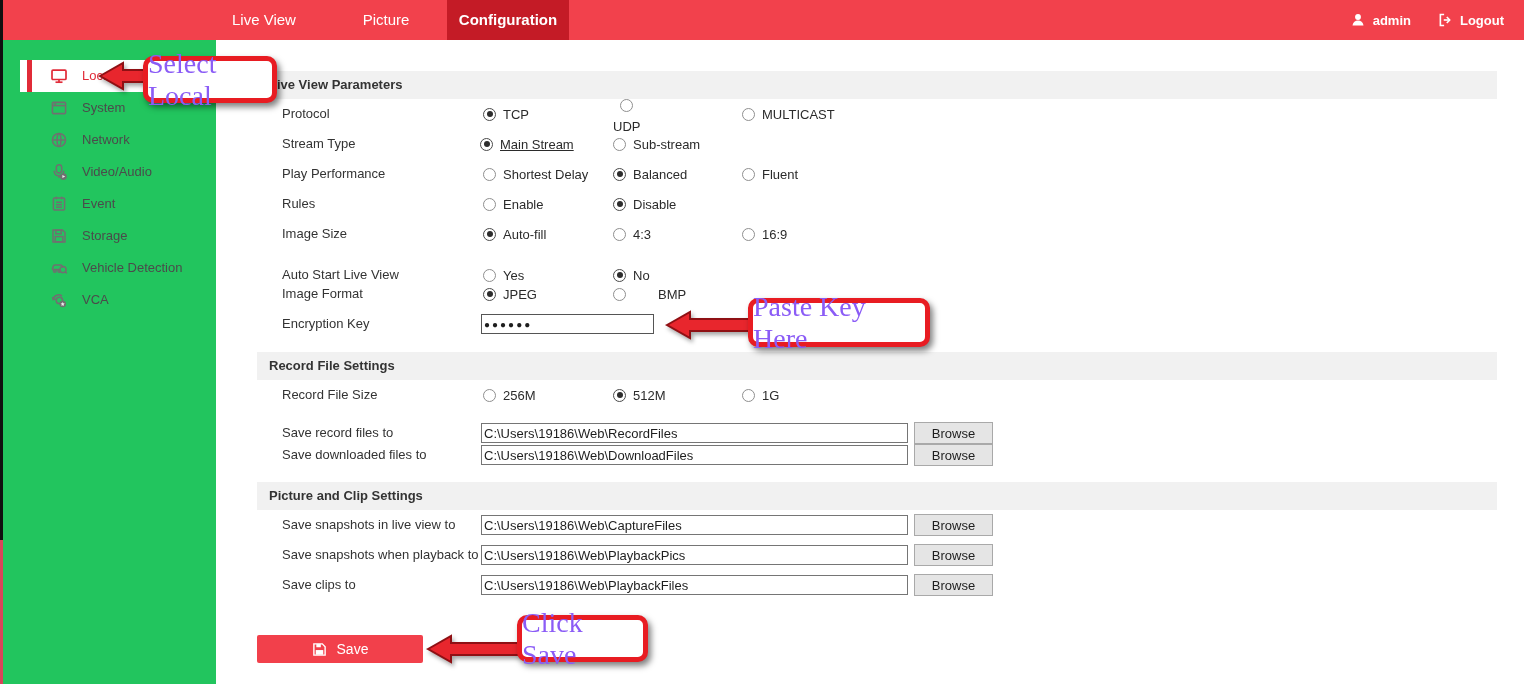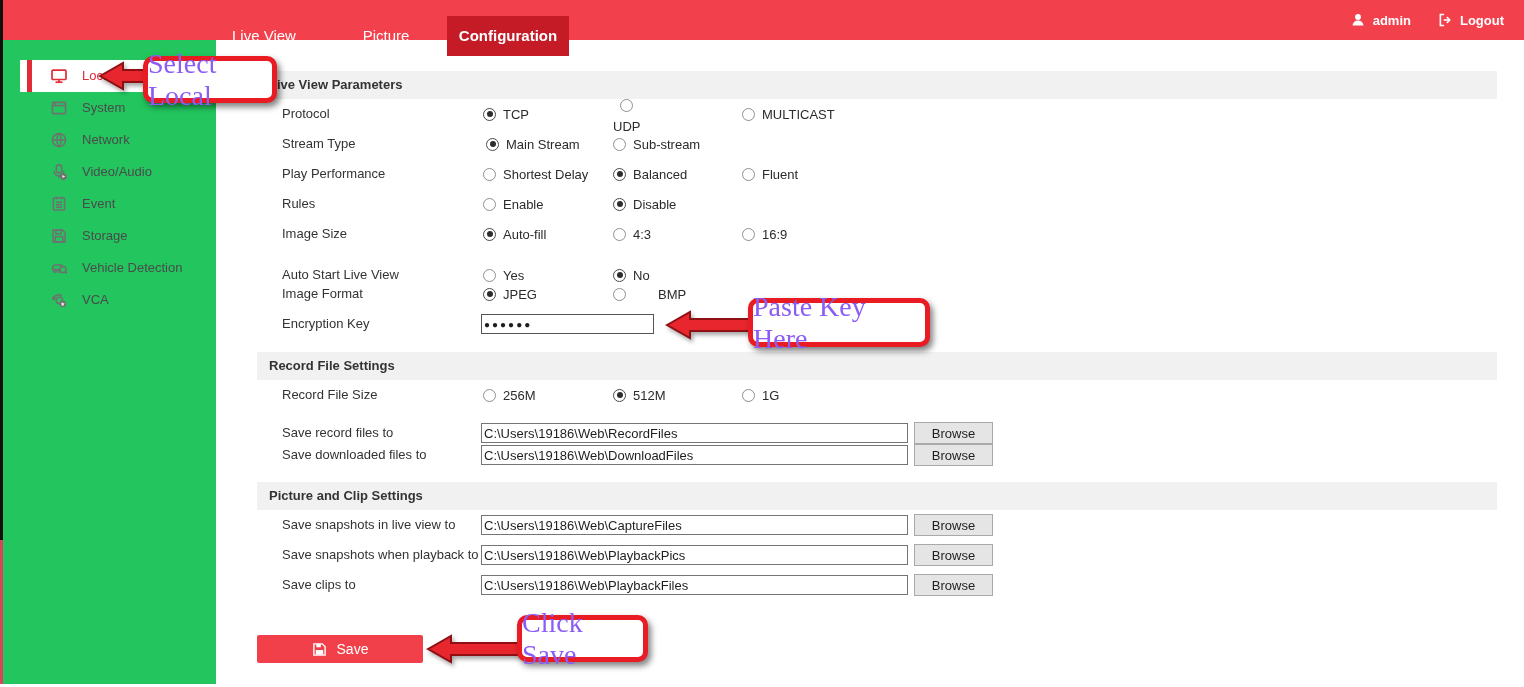--- a/index.html
+++ b/index.html
@@ -3,21 +3,21 @@
 <meta charset="utf-8">
 <style>
   html,body { margin:0; padding:0; }
   body {
     width:1524px; height:687px; position:relative; overflow:hidden;
     background:#fff; font-family:"Liberation Sans", sans-serif;
     -webkit-font-smoothing:antialiased;
   }
   
   .topbar { position:absolute; left:0; top:0; width:1524px; height:40px; background:var(--bar,#f2414c); z-index:2; }
-  .tabs { position:absolute; left:203px; top:16px; height:40px; display:flex; }
+  .tabs { position:absolute; left:203px; top:0; height:40px; display:flex; }
   .tab { width:122px; height:40px; line-height:40px; text-align:center; color:#fff; font-size:15px; cursor:pointer; }
   .tab.active { background:var(--bar-active,#c41b26); font-weight:bold; }
   .userarea { position:absolute; right:20px; top:0; height:40px; display:flex; align-items:center; color:#fff; font-size:13px; font-weight:bold; }
   .userarea .icn { width:16px; height:16px; display:inline-block; }
   .userarea .uname { margin:0 0 0 7px; }
   .userarea .gap { width:26px; }
   .userarea .lname { margin-left:7px; }
   
   .sidebar { position:absolute; left:0; top:40px; width:216px; height:644px; background:#22c55e; padding-top:20px; box-sizing:border-box; z-index:1;padding-left:20px; }
   .sitem { position:relative; height:32px; cursor:pointer; color:#4b4b4b; font-size:13px; }
@@ -183,21 +183,21 @@
         <span class="radio"></span>
         <span class="otxt">UDP</span>
       </span>
       <span class="opt" style="left: 526px;">
         <span class="radio"></span>
         <span class="otxt">MULTICAST</span>
       </span>
     </div>
     <div class="row" style="top: 89px;">
       <span class="rlabel">Stream Type</span>
-      <span class="opt" style="left: 270px;">
+      <span class="opt" style="left: 264px; text-decoration: underline;">
         <span class="radio sel"></span>
         <span class="otxt">Main Stream</span>
       </span>
       <span class="opt" style="left: 397px;">
         <span class="radio"></span>
         <span class="otxt">Sub-stream</span>
       </span>
     </div>
     <div class="row" style="top: 119px;">
       <span class="rlabel">Play Performance</span>

